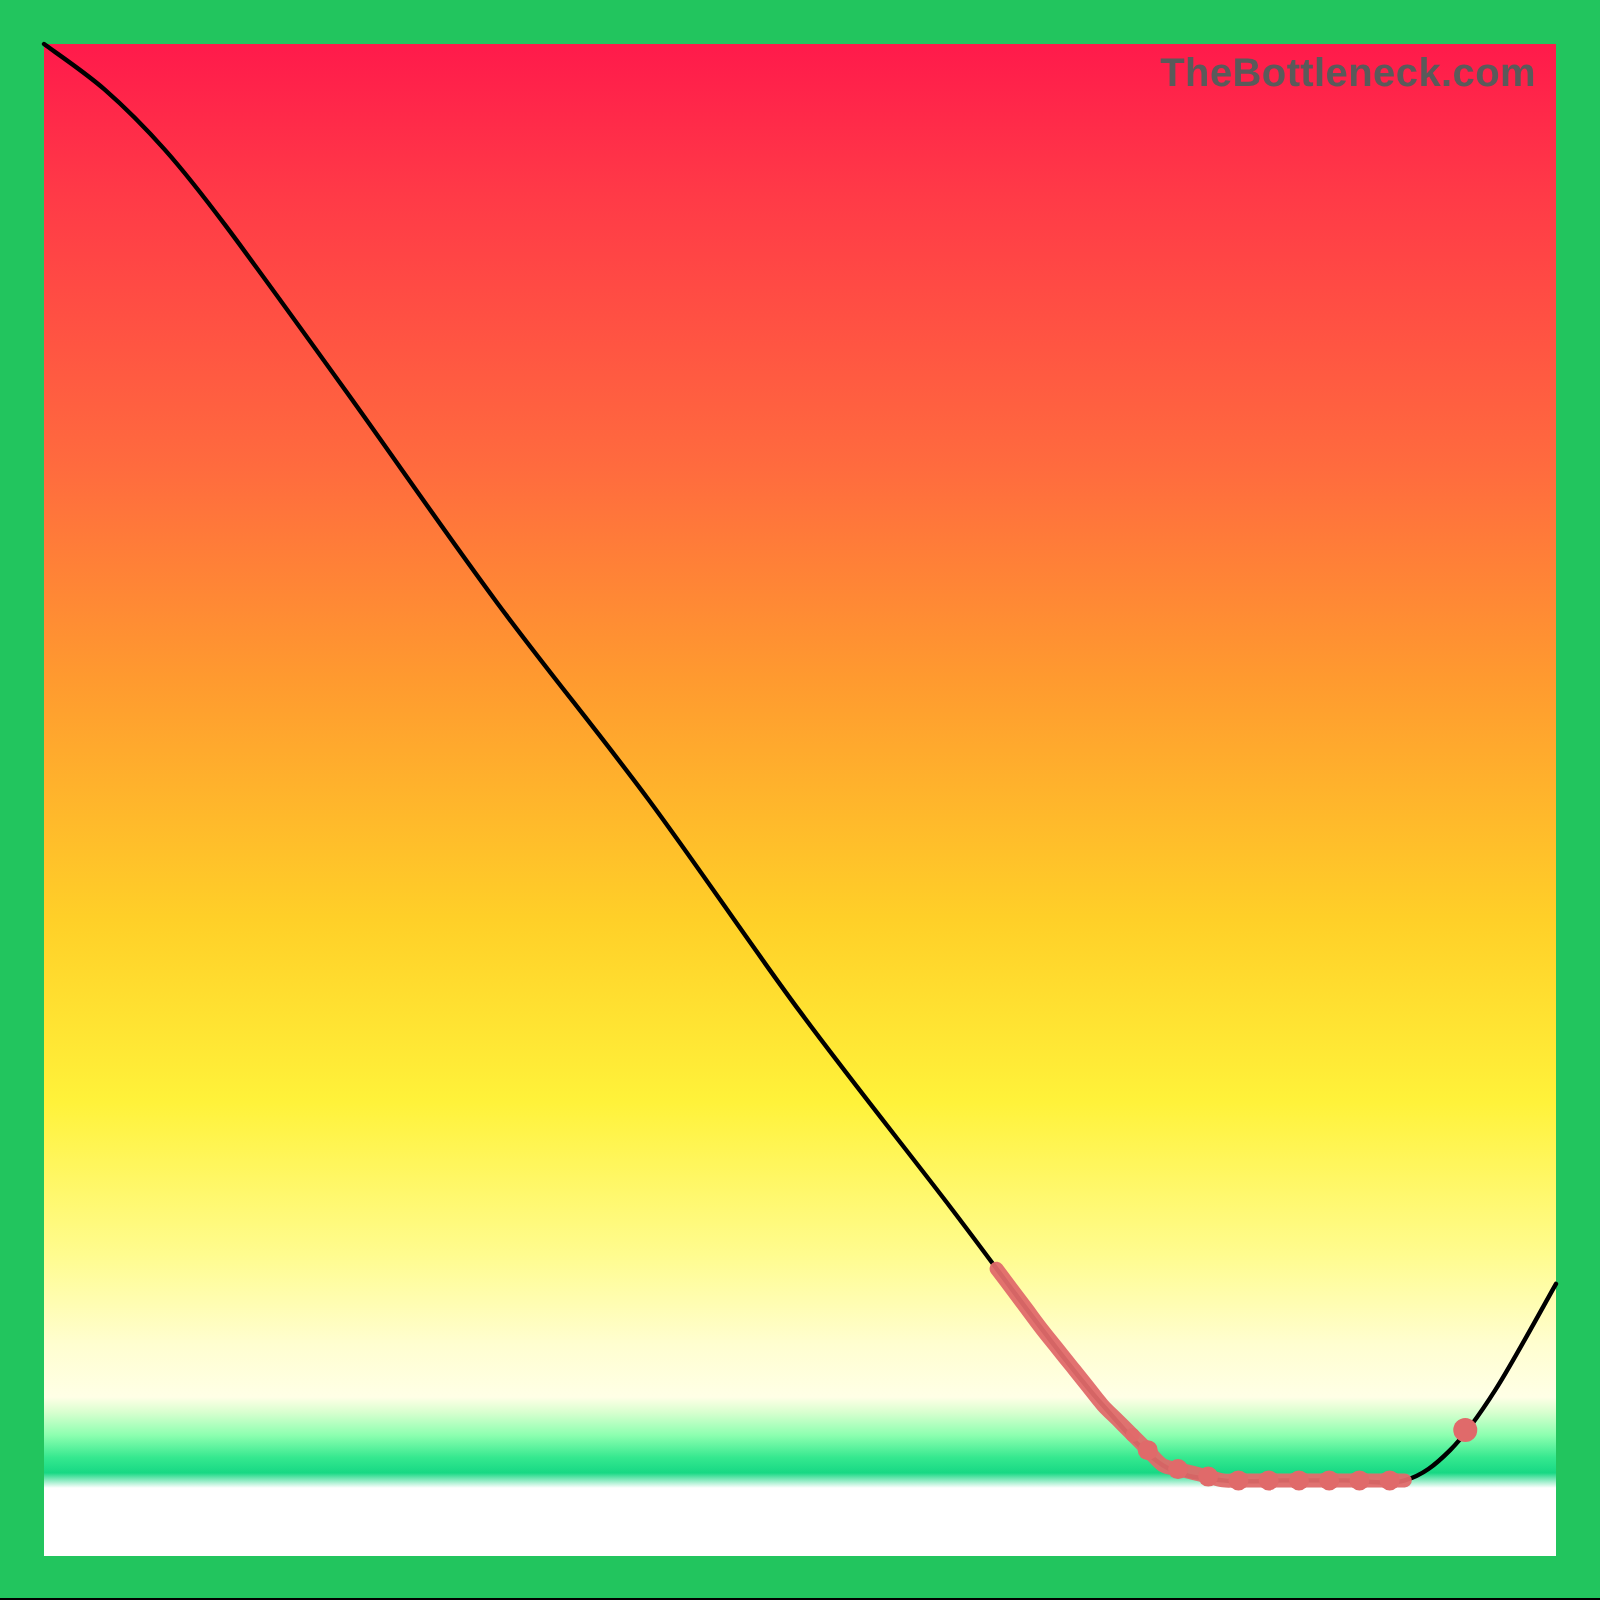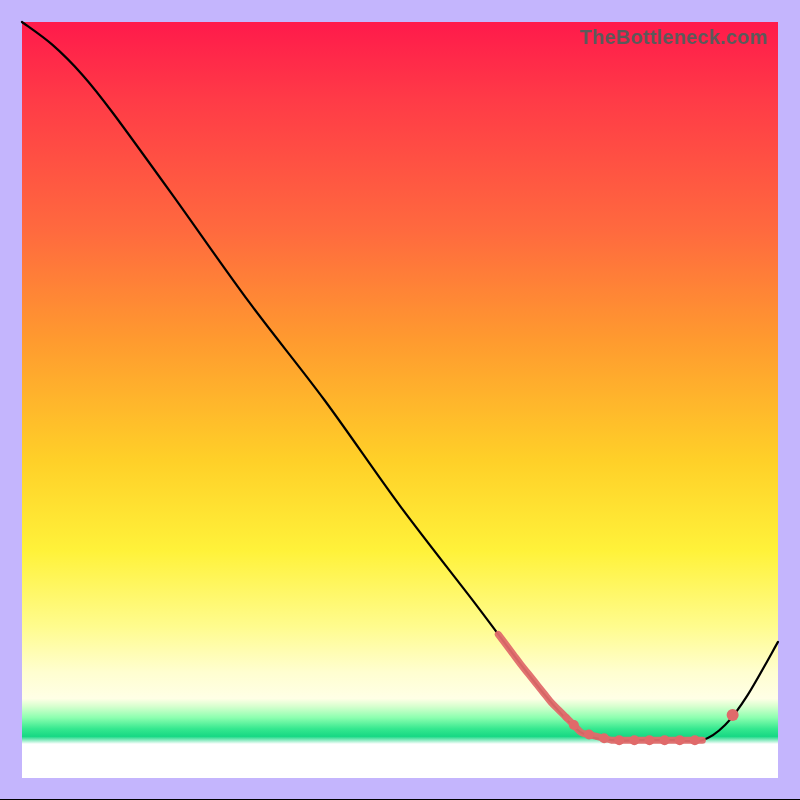--- a/index.html
+++ b/index.html
@@ -8,21 +8,21 @@
     width: 800px;
     height: 800px;
     background: #000;
     overflow: hidden;
     font-family: Arial, Helvetica, sans-serif;
   }
   .frame {
     position: relative;
     width: 800px;
     height: 799px;
-    background: #c4b5fd;
+    background: #22c55e;
   }
   .plot {
     position: absolute;
     left: 22px;
     top: 22px;
     width: 756px;
     height: 756px;
     
     background:
       linear-gradient(

